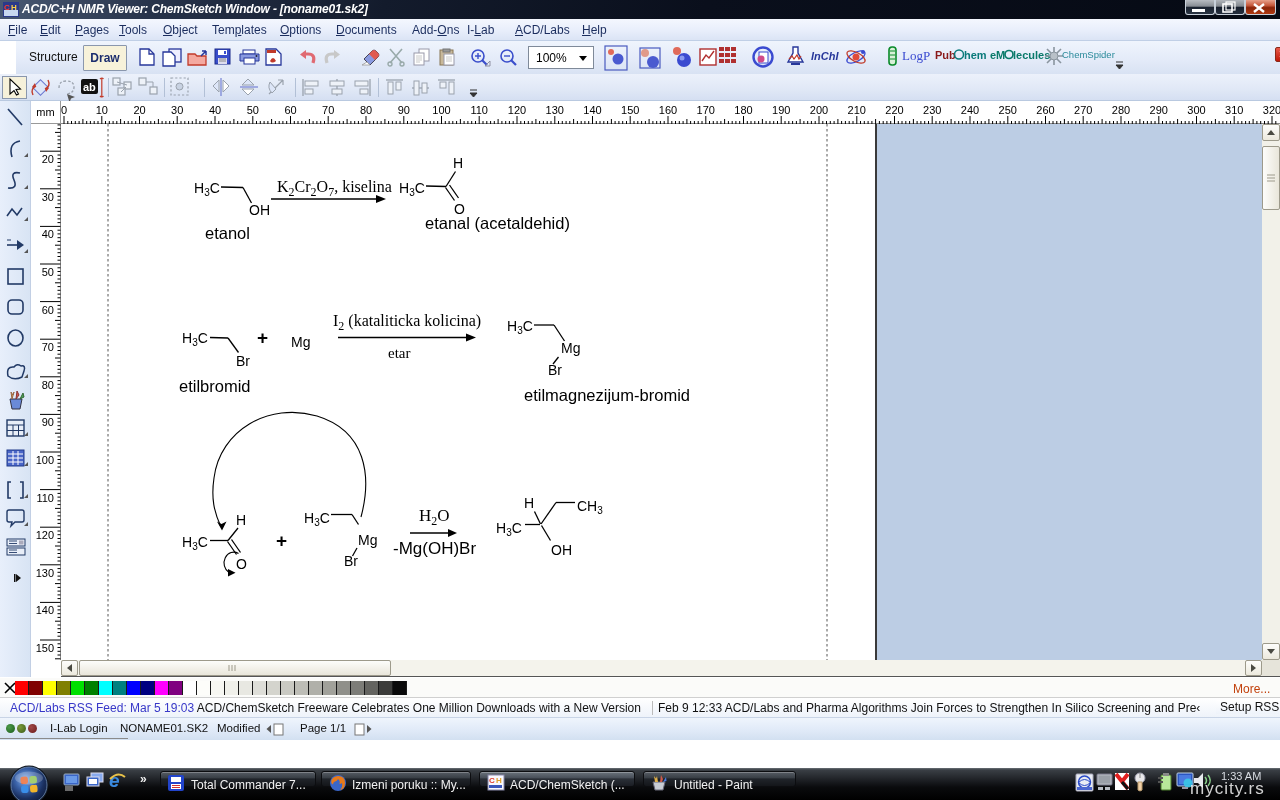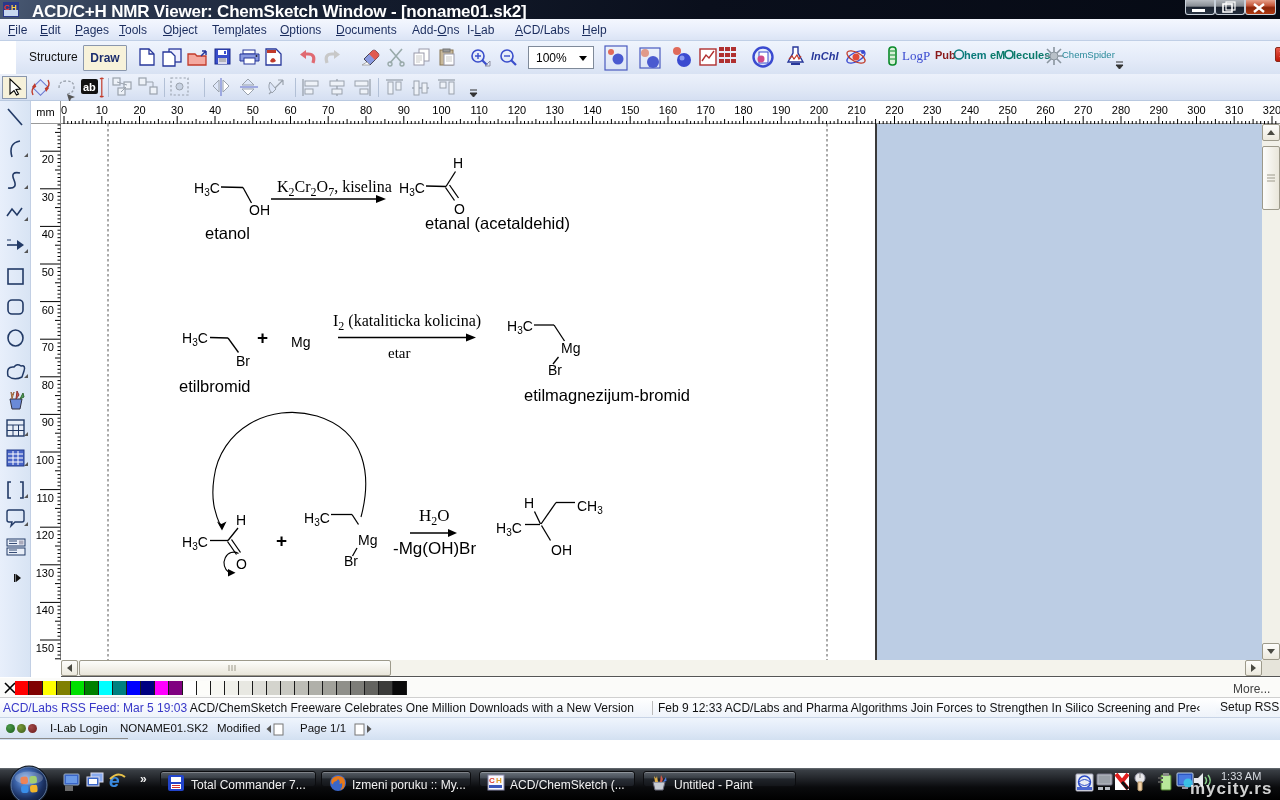--- a/index.html
+++ b/index.html
@@ -5,21 +5,21 @@
 * { margin:0; padding:0; box-sizing:border-box; }
 html,body { width:1280px; height:800px; overflow:hidden; background:#fff; }
 body { font-family:"Liberation Sans", sans-serif; }
 #root { position:relative; width:1280px; height:800px; }
 .abs { position:absolute; }
 
 
 #titlebar { left:0; top:0; width:1280px; height:19px;
   background:linear-gradient(110deg,#4a5a74 0%,#27334a 12%,#131b2c 30%,#0a0f1c 55%,#060a14 100%);
   color:#fff; }
-#titlebar .ttext { position:absolute; left:32px; top:2px; font-size:17px; font-weight:bold; color:#fff; letter-spacing:-0.2px;}
+#titlebar .ttext { position:absolute; left:22px; top:2px; font-size:12px; font-weight:bold; color:#fff; letter-spacing:-0.2px;font-style:italic;}
 
 #winbtns { position:absolute; left:1185px; top:0; width:91px; height:16px; }
 .wbtn { position:absolute; top:0; height:15px; border:1px solid #c8d0da; border-top:none; }
 #wb-min { left:0; width:30px; border-radius:0 0 3px 3px; background:linear-gradient(#b8bcc2 0%,#888d94 45%,#1a2230 50%,#2a3442 100%); }
 #wb-max { left:30px; width:30px; border-radius:0 0 3px 3px; background:linear-gradient(#b0b4ba 0%,#82878e 45%,#161e2c 50%,#262f3e 100%); }
 #wb-close { left:60px; width:31px; border-radius:0 0 3px 3px; background:linear-gradient(#e8a08a 0%,#c4573a 40%,#8a2408 55%,#b03a12 100%); }
 
 
 #menubar { left:0; top:19px; width:1280px; height:22px;
   background:linear-gradient(#f4f7fe 0%,#e8eefb 55%,#dbe4f5 100%);
@@ -61,25 +61,25 @@
 #hscroll { left:61px; top:660px; width:1201px; height:17px; background:#f4f3ec; border-bottom:1px solid #555; }
 #hscroll .lf { left:0; top:0; width:17px; height:16px; }
 #hscroll .rt { left:1184px; top:0; width:17px; height:16px; }
 #hscroll .thumb { position:absolute; left:18px; top:0; width:312px; height:16px; background:linear-gradient(#fdfdfb,#e9e6da); border:1px solid #9d9a8b; border-radius:2px; }
 #corner { left:1262px; top:660px; width:18px; height:17px; background:#e6e4da; border-bottom:1px solid #555; }
 
 
 #palette { left:0; top:678px; width:1280px; height:20px; background:#fbfbf9; border-bottom:1px solid #d0d0d0; }
 .sw { position:absolute; top:3px; width:14px; height:14px; border-right:1px solid #1a1a1a; }
 #pal-x { position:absolute; left:2px; top:2px; width:16px; height:16px; }
-#more { position:absolute; left:1233px; top:4px; font-size:12px; color:#404040; }
+#more { position:absolute; left:1233px; top:4px; font-size:12px; color:#c2410c; }
 
 
 #rss { left:0; top:698px; width:1280px; height:20px; background:linear-gradient(#ffffff,#eef3fa); border-bottom:1px solid #c8d4e6; font-size:12px; }
-#rss .blue { color:#3838c8; }
+#rss .blue { color:#3838c8;margin-left:7px; }
 #rss .t1 { position:absolute; left:3px; top:3px; white-space:nowrap; color:#111; }
 #rss .t2 { position:absolute; left:652px; top:3px; white-space:nowrap; color:#111; border-left:1px solid #bbb; padding-left:5px;}
 #rss .setup { position:absolute; left:1216px; top:2px; white-space:nowrap; color:#111; background:linear-gradient(#fff,#eef3fa); padding-left:4px;}
 
 
 #status { left:0; top:718px; width:1280px; height:22px; background:linear-gradient(#eff5fd 0%,#dfe9f7 60%,#d2e0f1 100%); font-size:11.5px; color:#111; }
 .dot { position:absolute; top:6px; width:9px; height:9px; border-radius:50%; }
 #status .underl { position:absolute; left:0px; top:20px; width:128px; height:1px; background:#8a8a8a; }
 
 
@@ -89,21 +89,21 @@
 
 
 #taskbar { left:0; top:768px; width:1280px; height:32px;
   background:linear-gradient(#6a7076 0%,#3a3f45 6%,#17191d 45%,#0a0b0d 60%,#000 100%); }
 .tbtn { position:absolute; top:3px; height:16px; border:1px solid #0c0d10; border-radius:3px;
   background:linear-gradient(#565c64 0%,#3a4047 40%,#20242a 50%,#14161a 100%);
   box-shadow:inset 0 1px 0 rgba(255,255,255,0.25); color:#f2f2f2; font-size:12px; }
 .tbtn .lbl { position:absolute; left:30px; top:6px; white-space:nowrap; }
 .tbtn.active { background:linear-gradient(#6a727b 0%,#49505a 40%,#2a2f37 50%,#1b1e24 100%); }
 #clock { position:absolute; left:1221px; top:2px; color:#d8dce2; font-size:11px; }
-#watermark { position:absolute; left:1190px; top:11px; font-size:17px; font-weight:bold; color:rgba(255,255,255,0.82); letter-spacing:1px; text-shadow:0 1px 2px rgba(0,0,0,0.5); }
+#watermark { position:absolute; left:1190px; top:11px; font-size:17px; font-weight:normal; color:rgba(255,255,255,0.82); letter-spacing:1px; text-shadow:0 1px 2px rgba(0,0,0,0.5); }
 </style>
 </head>
 <body>
 <div id="root">
 
   <div class="abs" id="titlebar">
     <svg class="abs" style="left:3px;top:2px" width="16" height="15">
       <rect x="0" y="0" width="16" height="15" fill="#2a3a8a"></rect>
       <rect x="1" y="8" width="14" height="6" fill="#c8d8f0"></rect>
       <text x="1" y="8" font-size="8" fill="#ff3a2a" font-weight="bold">C</text>

